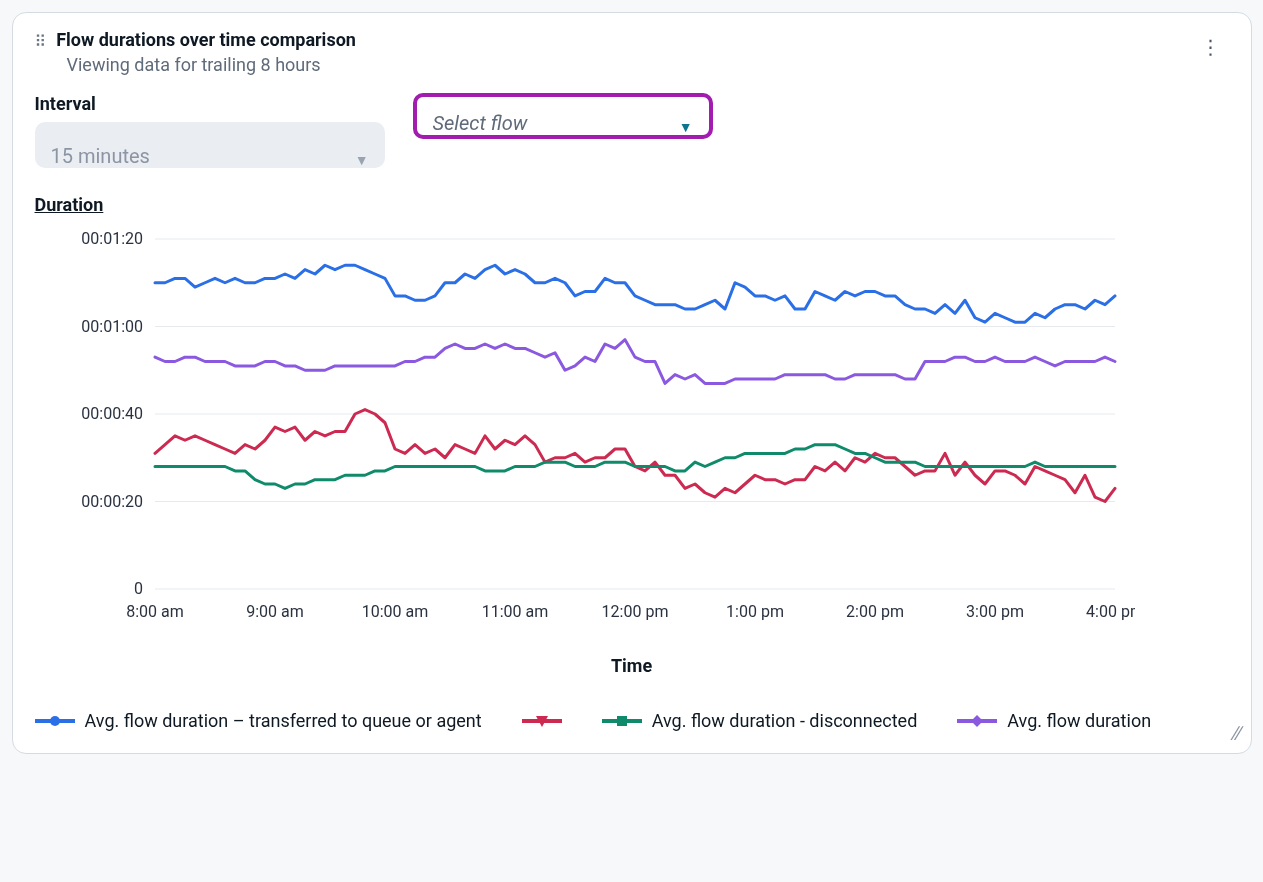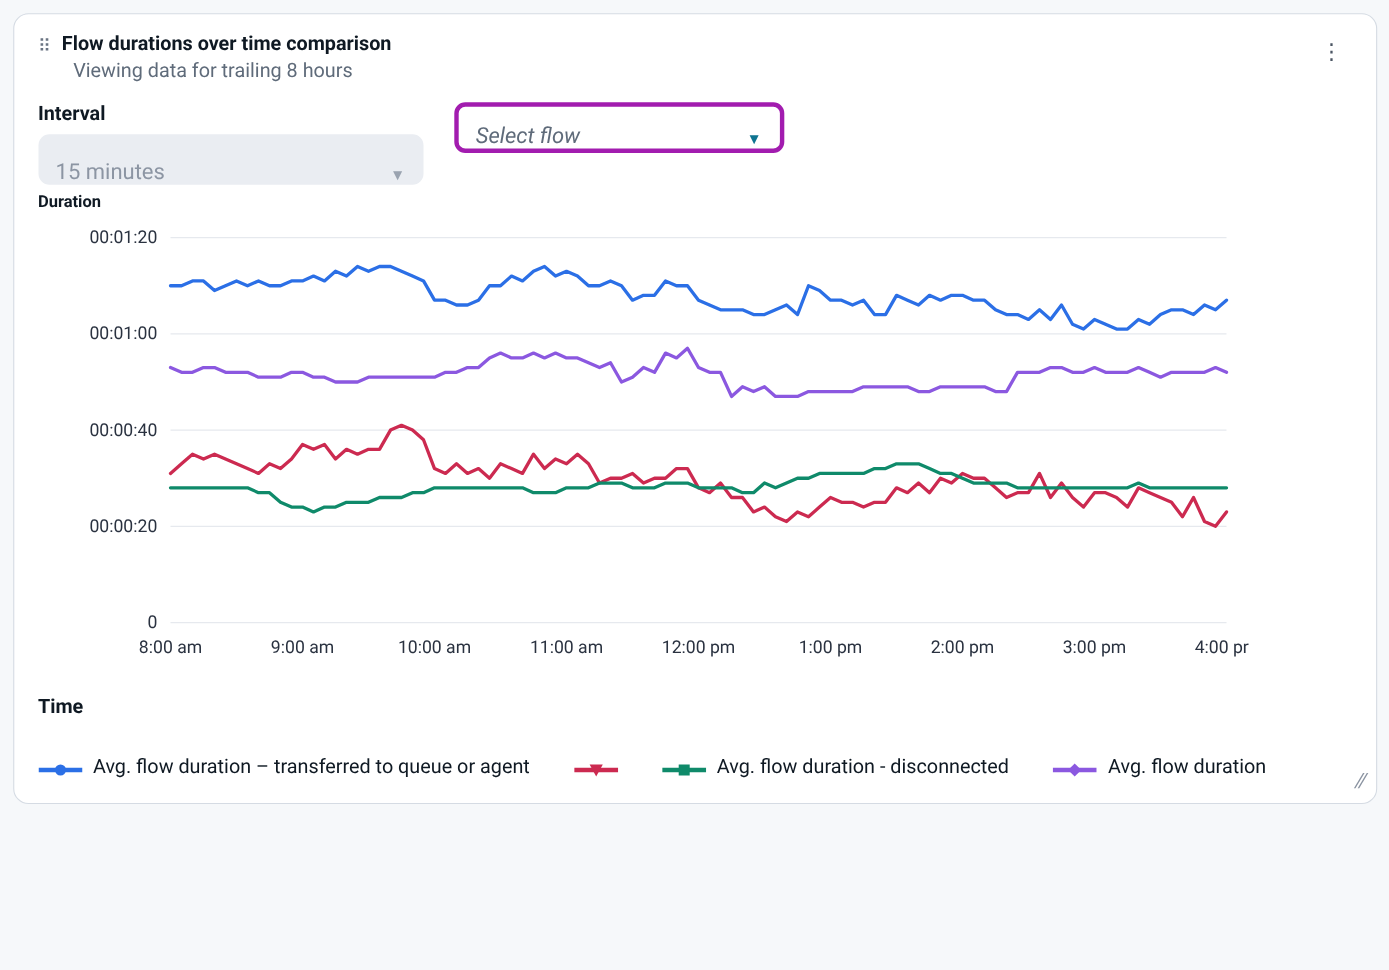--- a/index.html
+++ b/index.html
@@ -32,27 +32,27 @@
   .kebab { color:#4b5563; font-size:20px; line-height:1; padding:8px; border-radius:8px; cursor:pointer; }
   .controls { display:flex; gap:28px; margin-top:6px; }
   .control { display:flex; flex-direction:column; gap:8px; }
   .control-label { font-size:18px; font-weight:700; }
   .select { display:flex; align-items:flex-end; justify-content:space-between; height:46px; min-width:350px; padding:0 16px; border-radius:10px; font-size:20px; }
   .select .chev { font-size:14px; }
   .select-disabled { background:var(--grey-bg); color:#8c95a3; border:none; cursor:default; }
   .select-disabled .chev { color:#9aa3b0; }
   .select-active   { background:#fff; border:4px solid #a21caf; color:#5f6b7a; font-style:italic; cursor:pointer; min-width:300px; }
   .select-active .chev { color:#0e7490; font-style:normal; }
-  .axis-title { font-weight:700; font-size:15px; margin-top:6px; }
+  .axis-title { font-weight:700; font-size:18px; margin-top:26px;text-decoration:underline; }
   .chart-area { position:relative; margin-top:4px; }
   svg { display:block; }
   .grid line { stroke:#e6e9ee; stroke-width:1; }
-  .xaxis-title { font-weight:700; font-size:18px; margin-top:16px; }
+  .xaxis-title { text-align:center; font-weight:700; font-size:18px; margin-top:16px; }
   .legend { display:flex; flex-wrap:wrap; column-gap:40px; row-gap:16px; margin-top:34px; padding-right:60px; }
-  .legend-item { display:flex; align-items:flex-end; gap:10px; font-size:18px; }
+  .legend-item { display:flex; align-items:center; gap:10px; font-size:18px; }
   .legend-swatch { display:inline-block; }
   .resize-handle {
     position:absolute; right:10px; bottom:10px; color:#8a93a1; font-size:18px;
     transform: skewX(-12deg);
     letter-spacing:-2px;
   }
 </style>
 </head>
 <body>
 

